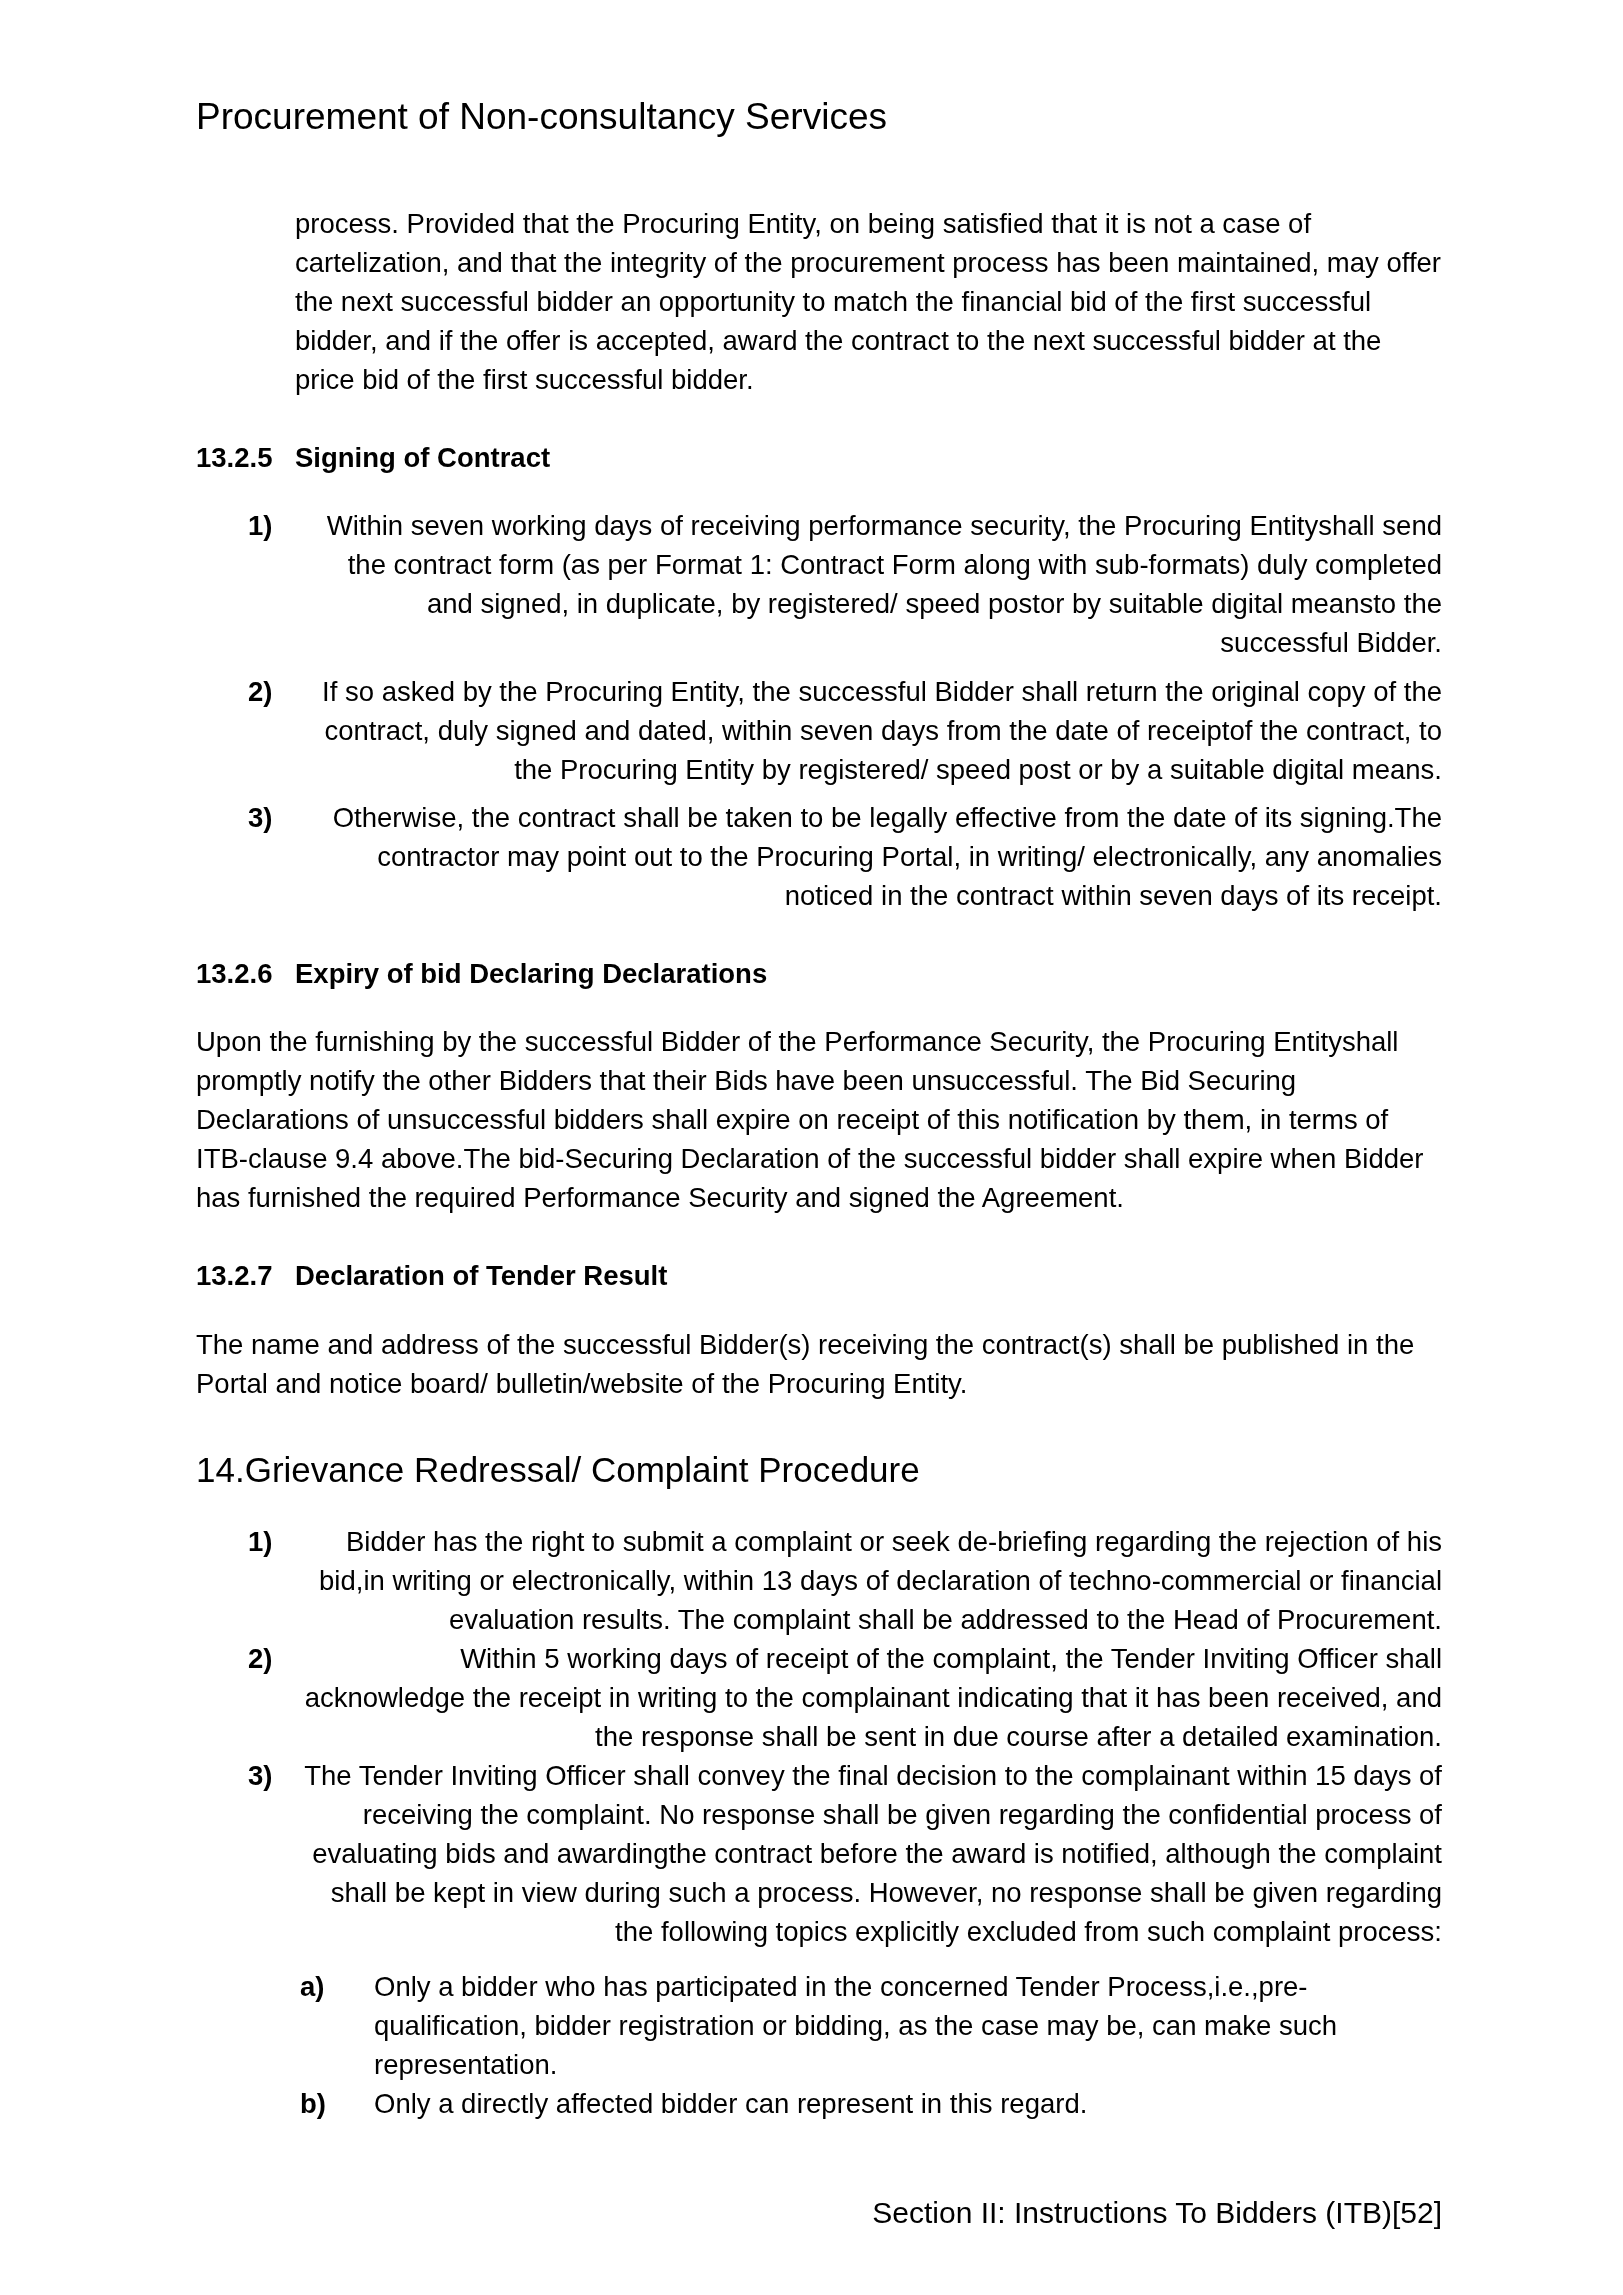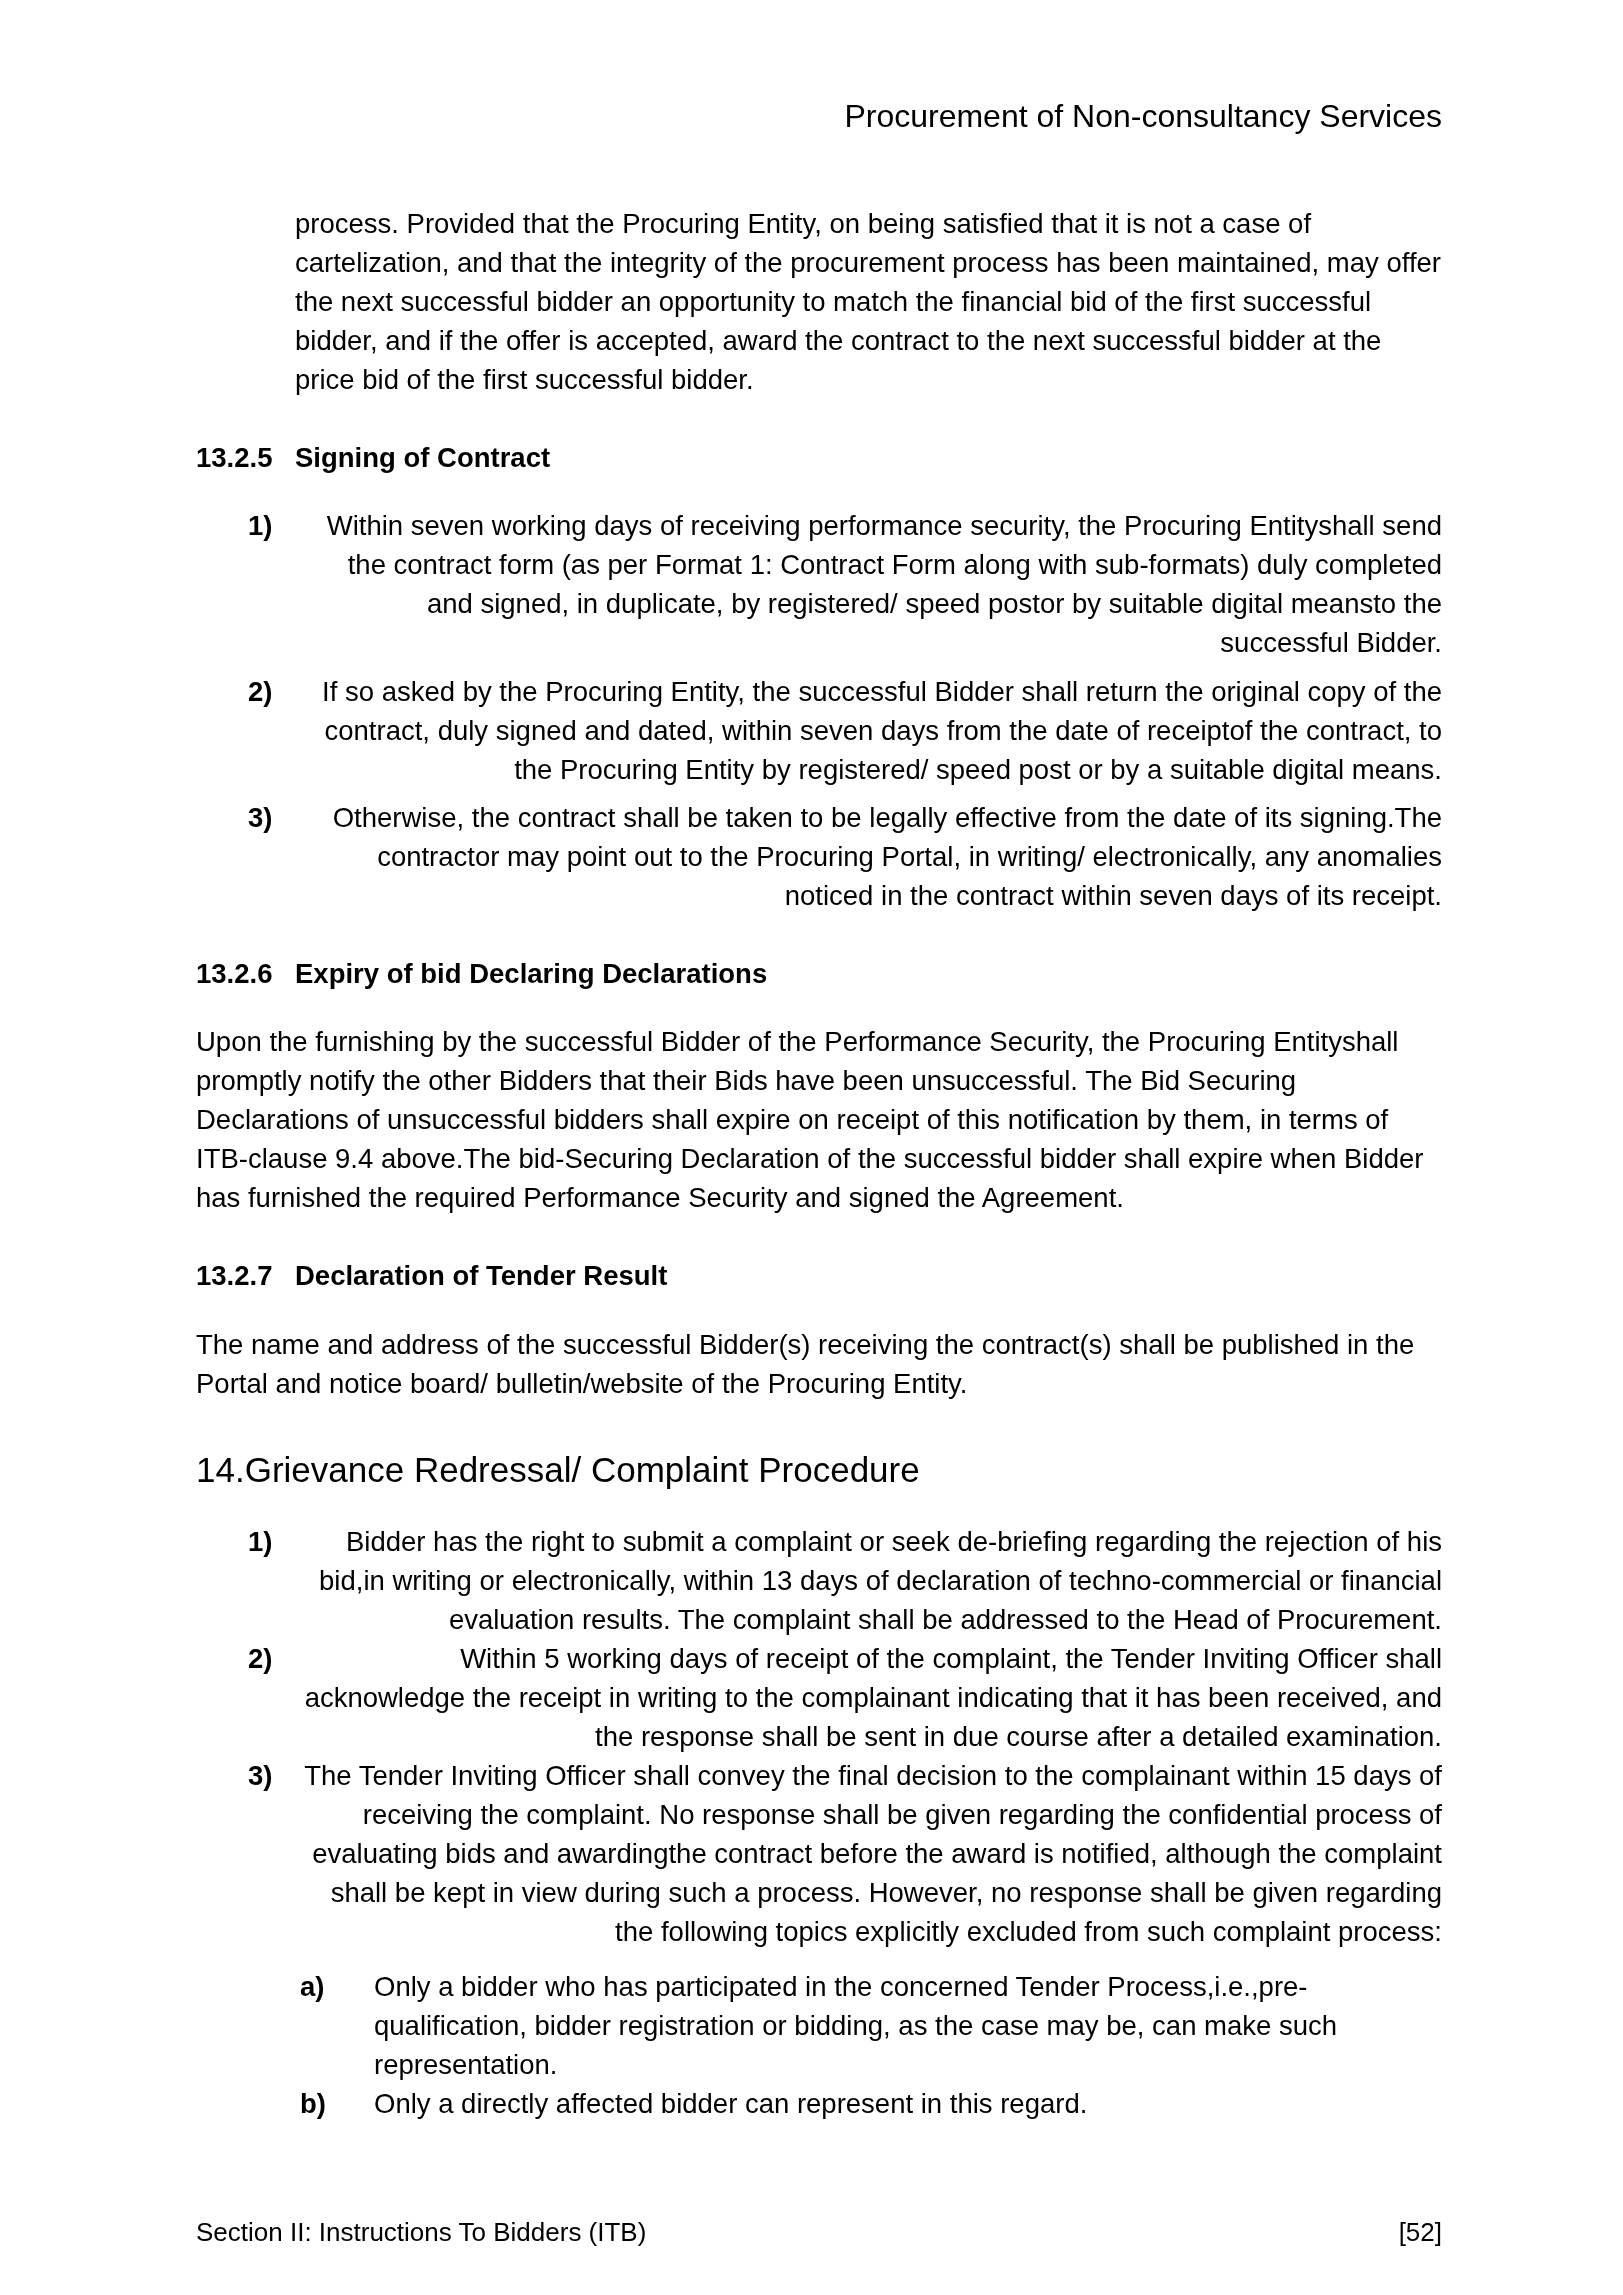--- a/index.html
+++ b/index.html
@@ -11,22 +11,22 @@
     background: #ffffff;
     color: #000000;
     font-family: "Liberation Sans", "DejaVu Sans", sans-serif;
     font-size: 27.5px;
     line-height: 39px;
     padding: 98px 181px 0 196px;
     overflow: hidden;
   }
 
   .header {
-    text-align: right;
-    font-size: 32px;
+    text-align: left;
+    font-size: 37px;
     line-height: 37px;
   }
 
   .carryover {
     margin-top: 69px;
     padding-left: 99px;
   }
 
   .sec-head {
     margin-top: 39px;
@@ -75,24 +75,24 @@
     width: 74px;
     flex-shrink: 0;
     font-weight: bold;
   }
   .alpha-list .li-text { flex: 1; }
 
   .footer {
     position: absolute;
     left: 196px;
     right: 181px;
-    bottom: 44px;
+    bottom: 64px;
     display: flex;
-    justify-content: space-between;
-    font-size: 26px;
+    justify-content: flex-end;
+    font-size: 30px;
     line-height: 37px;
   }
 </style>
 </head>
 <body>
 
 <div class="page">
 
   <div class="header">
     <span>Procurement of Non-consultancy Services</span>

